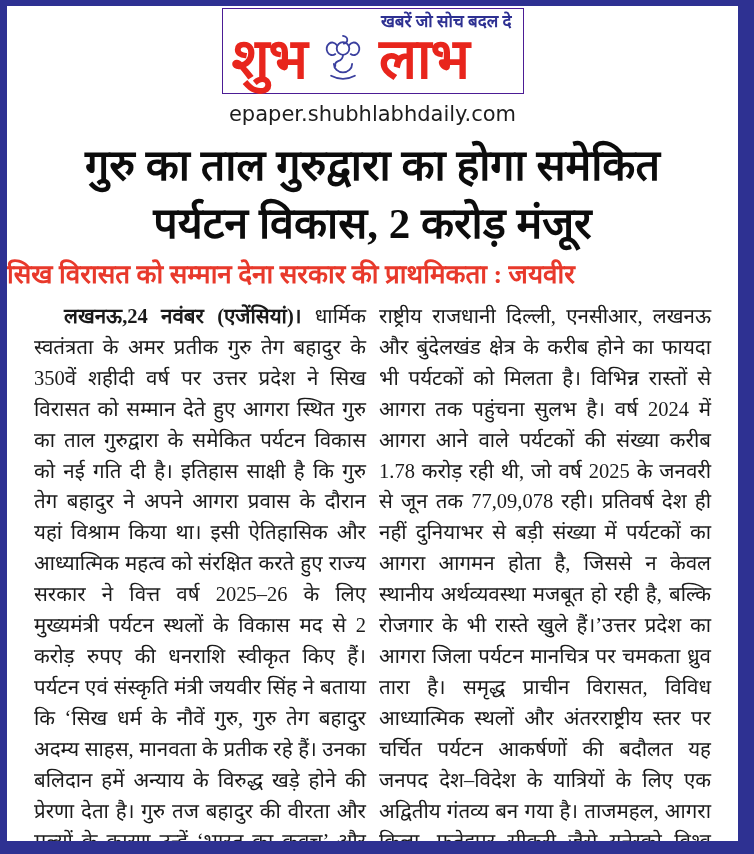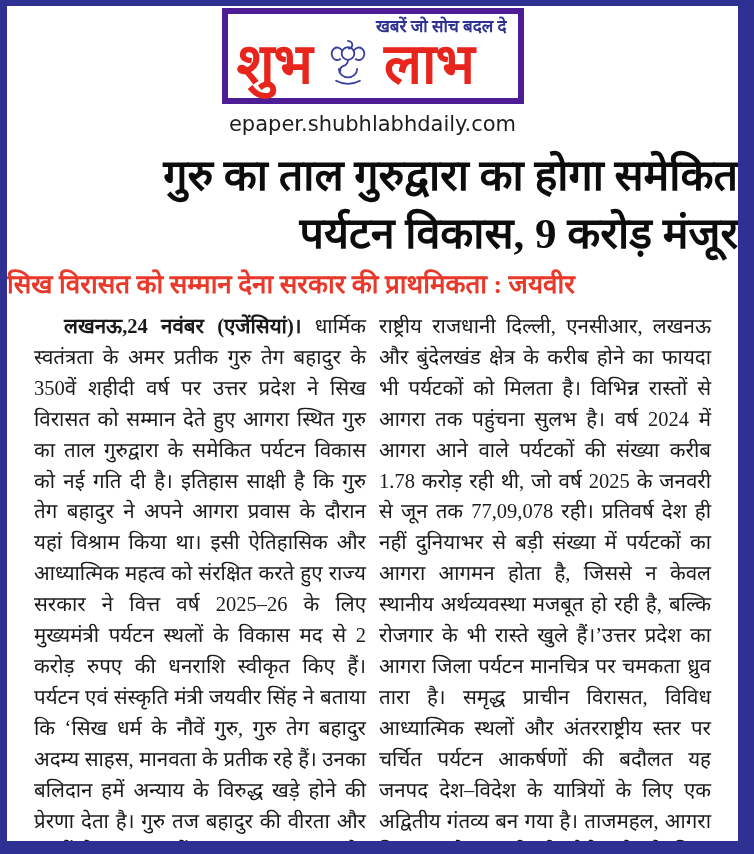--- a/index.html
+++ b/index.html
@@ -13,21 +13,21 @@
     border-width: 6px 16px 13px 7px;
     overflow: hidden;
     font-family: "Liberation Serif", "DejaVu Serif", serif;
   }
   
   .masthead {
     box-sizing: border-box;
     width: 302px;
     margin: 2px auto 0;
     background: #ffffff;
-    border: 6px solid #4c1d95;
+    border: 1px solid #4c1d95;
     padding: 3px 9px 5px;
   }
   .tagline {
     color: #2e3192;
     font-weight: bold;
     font-size: 17px;
     line-height: 20px;
     text-align: right;
     padding-right: 2px;
   }
@@ -59,21 +59,21 @@
   .meta {
     text-align: center;
     margin-top: 7px;
     font-family: "DejaVu Sans", "Liberation Sans", sans-serif;
     font-size: 21px;
     line-height: 26px;
     color: #1d1d1d;
   }
   
   .headline {
-    text-align: right;
+    text-align: center;
     font-weight: bold;
     font-size: 43px;
     line-height: 58px;
     color: #0c0c0c;
     margin-top: 10px;
   }
   .subheadline {
     text-align: left;
     font-weight: bold;
     font-size: 26px;
@@ -122,21 +122,21 @@
       <span class="logo-text">लाभ</span>
     </div>
   </div>
 
   <div class="meta">
     <div>epaper.shubhlabhdaily.com</div>
   </div>
 
   <div class="headline">
     <div>गुरु का ताल गुरुद्वारा का होगा समेकित</div>
-    <div>पर्यटन विकास, 9 करोड़ मंजूर</div>
+    <div>पर्यटन विकास, 2 करोड़ मंजूर</div>
   </div>
 
   <div class="subheadline">सिख विरासत को सम्मान देना सरकार की प्राथमिकता : जयवीर</div>
 
   <div class="body-cols">
     <div class="col col-left">
       <p><span class="lead">लखनऊ,24 नवंबर (एजेंसियां)।</span><span> धार्मिक स्वतंत्रता के अमर प्रतीक गुरु तेग बहादुर के 350वें शहीदी वर्ष पर उत्तर प्रदेश ने सिख विरासत को सम्मान देते हुए आगरा स्थित गुरु का ताल गुरुद्वारा के समेकित पर्यटन विकास को नई गति दी है। इतिहास साक्षी है कि गुरु तेग बहादुर  ने अपने आगरा प्रवास के दौरान यहां विश्राम किया था। इसी ऐतिहासिक और आध्यात्मिक महत्व को संरक्षित करते हुए राज्य सरकार ने वित्त वर्ष 2025–26 के लिए मुख्यमंत्री पर्यटन स्थलों के विकास मद से 2 करोड़ रुपए की धनराशि स्वीकृत किए हैं। पर्यटन एवं संस्कृति मंत्री जयवीर सिंह ने बताया कि ‘सिख धर्म के नौवें गुरु, गुरु तेग बहादुर अदम्य साहस, मानवता के प्रतीक रहे हैं। उनका बलिदान हमें अन्याय के विरुद्ध खड़े होने की प्रेरणा देता है। गुरु तज बहादुर की वीरता और मूल्यों के कारण उन्हें ‘भारत का कवच’ और ‘हिन्द दी चादर’ जैसे उपनाम प्राप्त हुए, जो आज भी समाज को सत्य, करुणा और न्याय के मार्ग पर अग्रसर करते हैं।’पर्यटन के लिहाज से आगरा उत्तर प्रदेश का प्रमुख केंद्र रहा है।</span></p>
     </div>
     <div class="col col-right">
       <p><span>राष्ट्रीय राजधानी दिल्ली, एनसीआर, लखनऊ और बुंदेलखंड क्षेत्र के करीब होने का फायदा भी पर्यटकों को मिलता है। विभिन्न रास्तों से आगरा तक पहुंचना सुलभ है। वर्ष 2024 में आगरा आने वाले पर्यटकों की संख्या करीब 1.78 करोड़ रही थी, जो वर्ष 2025 के जनवरी से जून तक 77,09,078 रही। प्रतिवर्ष देश ही नहीं दुनियाभर से बड़ी संख्या में पर्यटकों का आगरा आगमन होता है, जिससे न केवल स्थानीय अर्थव्यवस्था मजबूत हो रही है, बल्कि रोजगार के भी रास्ते खुले हैं।’उत्तर प्रदेश का आगरा जिला पर्यटन मानचित्र पर चमकता ध्रुव तारा है। समृद्ध प्राचीन विरासत, विविध आध्यात्मिक स्थलों और अंतरराष्ट्रीय स्तर पर चर्चित पर्यटन आकर्षणों की बदौलत यह जनपद देश–विदेश के यात्रियों के लिए एक अद्वितीय गंतव्य बन गया है। ताजमहल, आगरा किला, फतेहपुर सीकरी जैसे यूनेस्को विश्व धरोहर स्थलों के साथ, प्रदेश का पर्यटन विभाग सर्वधर्म समभाव की भावना पर चलते हुए उत्तर प्रदेश की बहुआयामी आस्था–परंपराओं को सुरक्षा, सम्मान और नए विकास अवसरों से जोड़ने के लिए प्रतिबद्ध है।</span></p>

